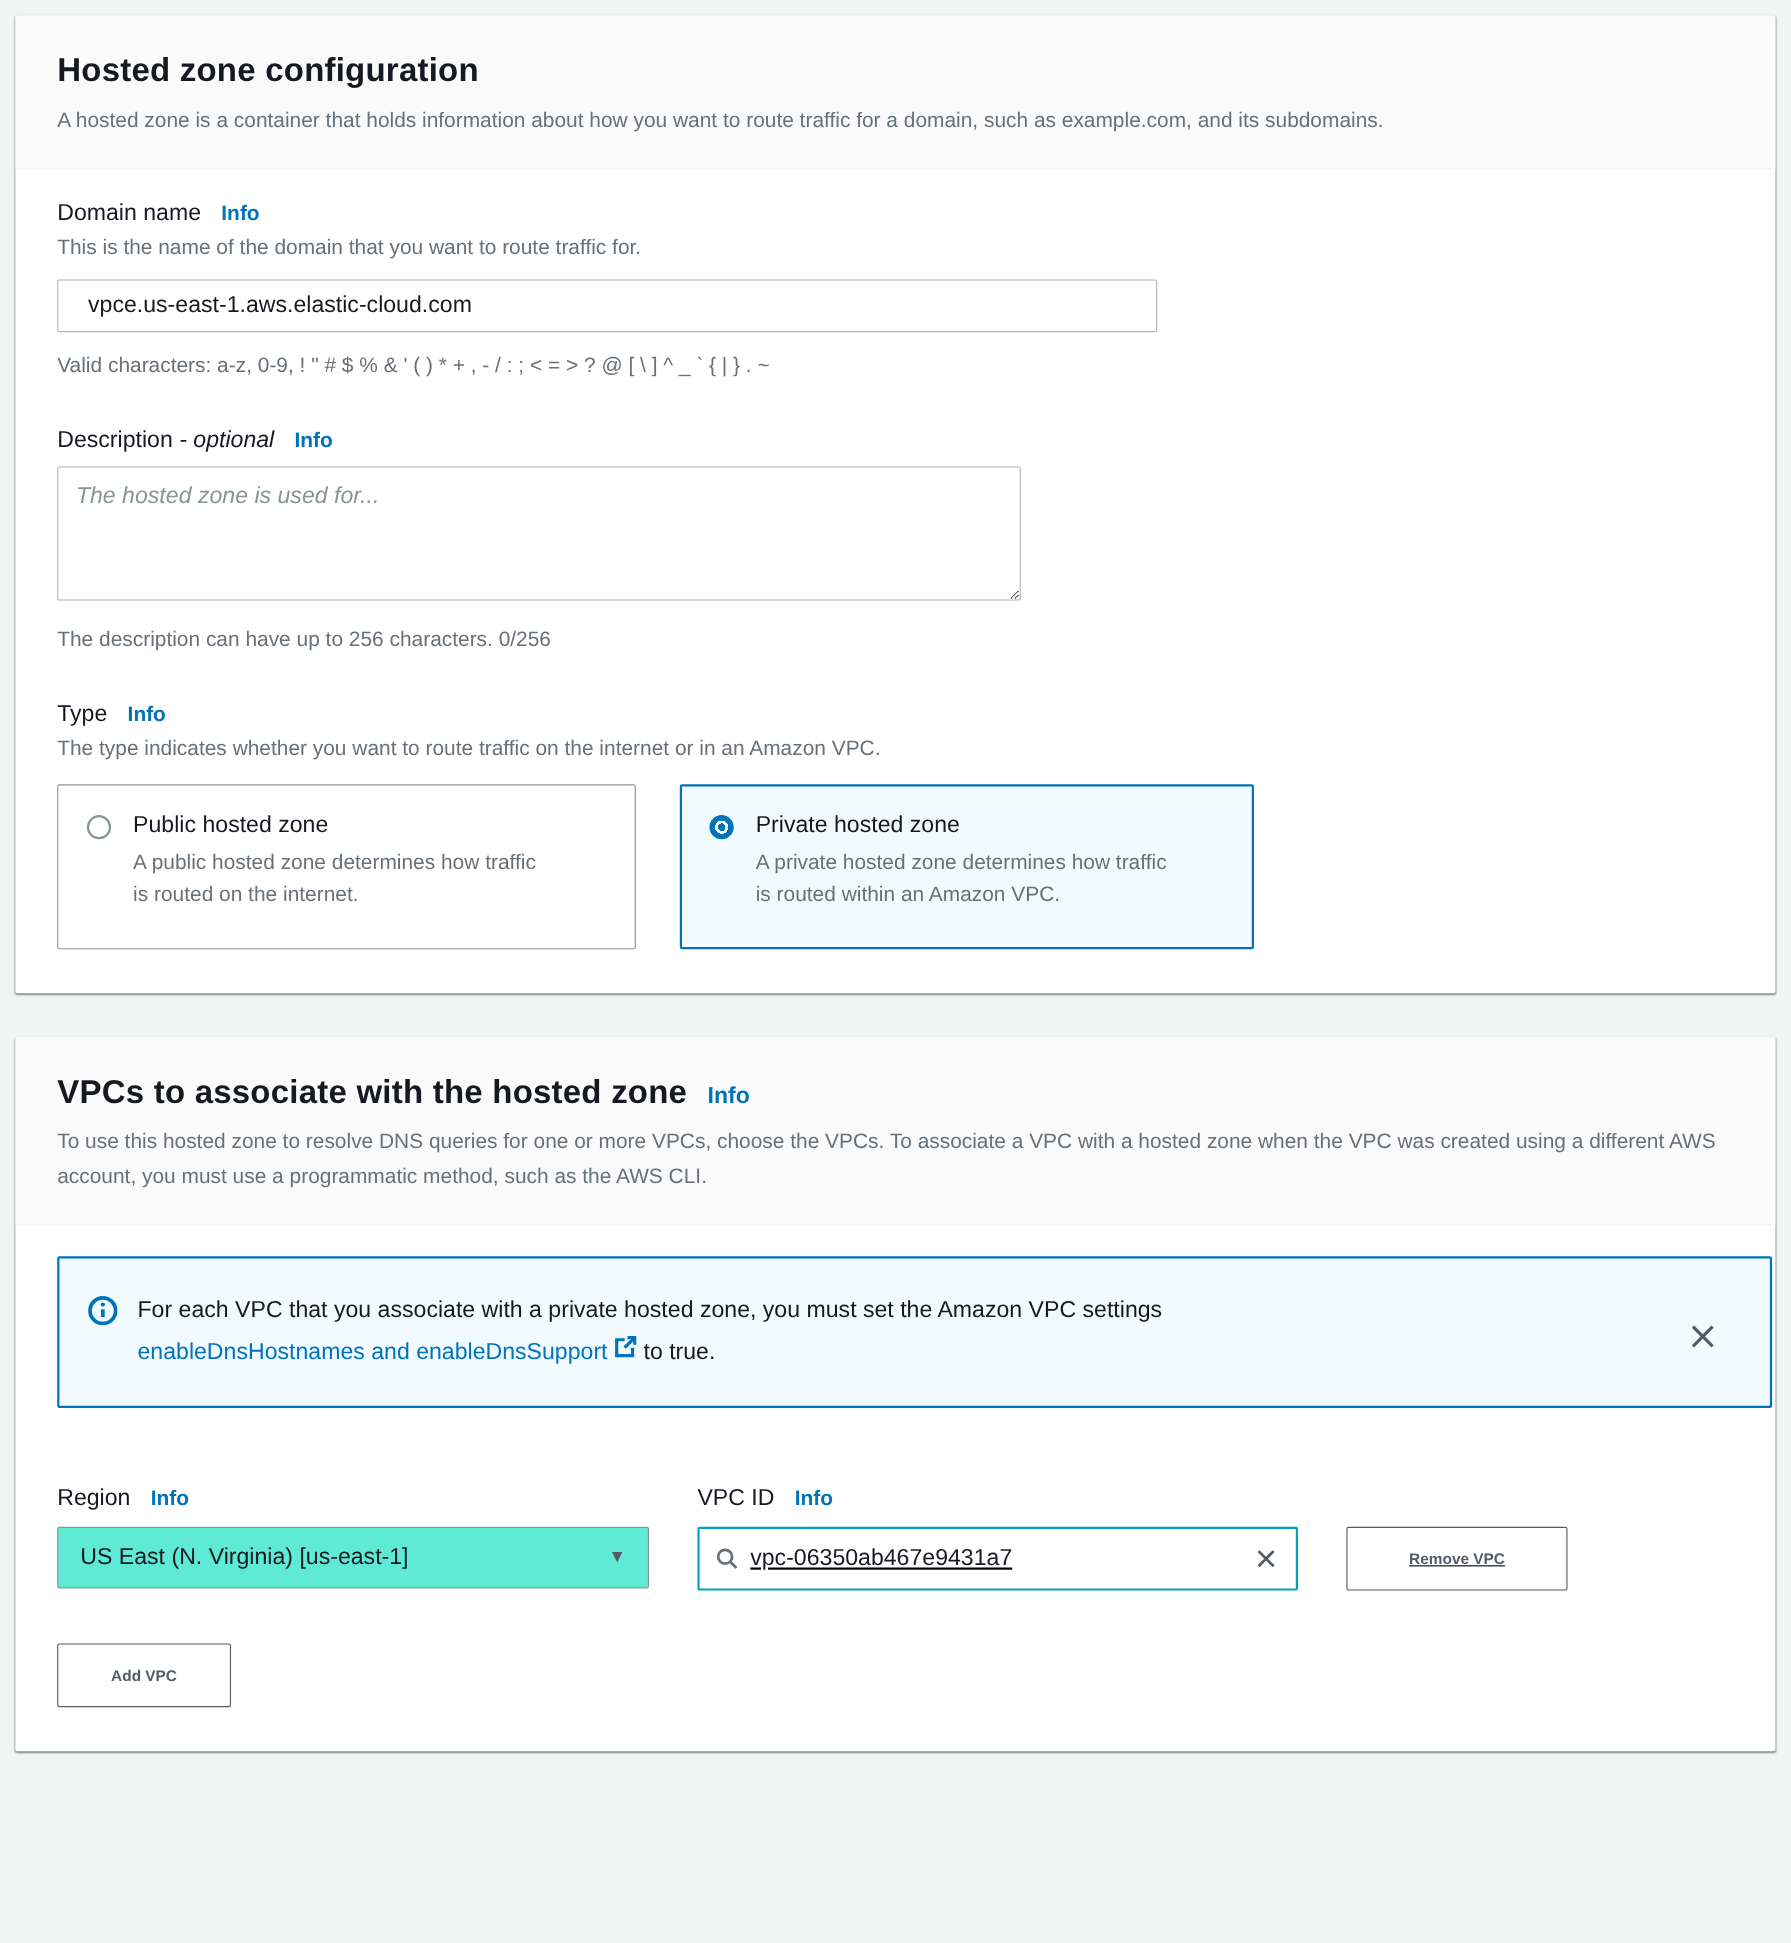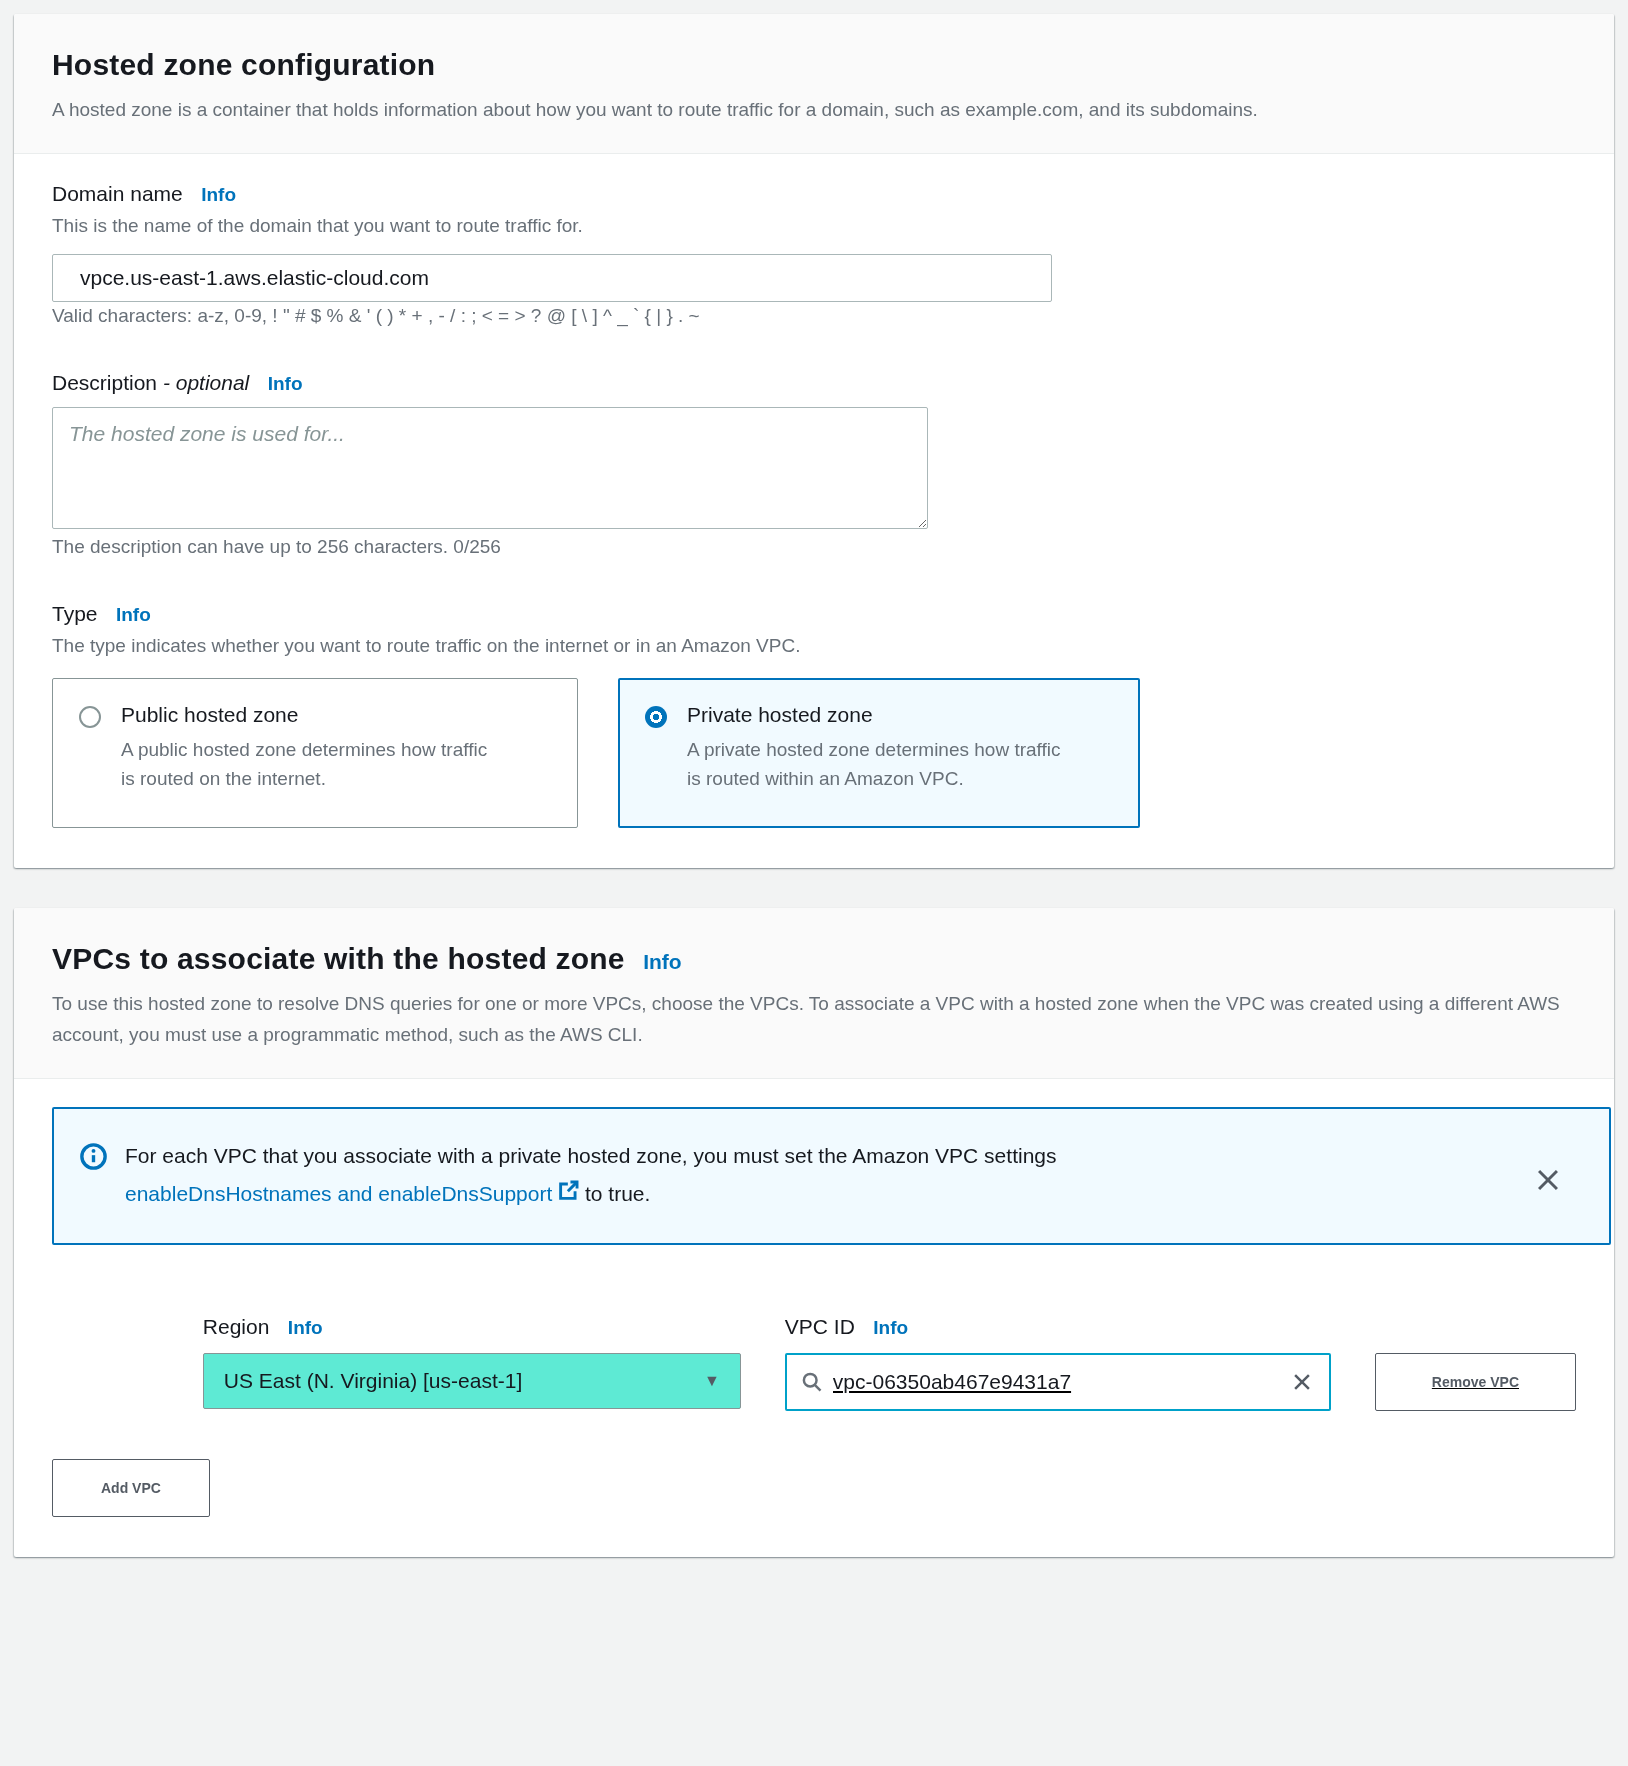--- a/index.html
+++ b/index.html
@@ -18,21 +18,21 @@
   .card-content { padding:28px 38px 40px 38px; }
 
   .info-link { color:#0073bb; font-size:19px; font-weight:700; text-decoration:none; margin-left:14px; cursor:pointer; }
   .title-row .info-link { font-size:21px; }
 
   .field-group { margin-bottom:44px; }
   .field-group:last-child { margin-bottom:0; }
   .field-label { font-size:21px; color:#16191f; }
   .field-label .optional { font-style:italic; }
   .field-hint { margin-top:6px; font-size:19px; color:#687078; line-height:28px; }
-  .field-constraint { margin-top:3px; font-size:19px; color:#687078; }
+  .field-constraint { margin-top:20px; font-size:19px; color:#687078; }
 
   .text-input {
     margin-top:14px; width:1000px; height:48px; border:1px solid #aab7b8; border-radius:2px;
     font-family:"Liberation Sans", sans-serif; font-size:21px; color:#16191f; padding:0 27px; background:#fff;
   }
   .textarea {
     margin-top:12px; width:876px; height:122px; border:1px solid #aab7b8; border-radius:2px;
     font-family:"Liberation Sans", sans-serif; font-size:21px; color:#16191f; padding:14px 16px;
     resize:vertical; background:#fff;
   }
@@ -46,21 +46,21 @@
   .radio.checked { background:radial-gradient(circle, #0073bb 0 3.5px, #ffffff 3.5px 6px, #0073bb 6px 11px); }
   .tile-title { font-size:21px; color:#16191f; }
   .tile-desc { margin-top:8px; font-size:19px; line-height:29px; color:#687078; max-width:380px; }
 
   .banner { border:2px solid #0073bb; background:#f1faff; border-radius:2px; width:1559px; padding:28px 26px 30px 26px; display:flex; align-items:flex-start; gap:18px; }
   .banner-text { flex:1; font-size:21px; line-height:38px; color:#16191f; }
   .banner-link { color:#0073bb; text-decoration:none; cursor:pointer; }
   .banner-close { background:none; border:none; cursor:pointer; padding:4px; margin-top:26px; margin-right:18px; }
   .banner-icon { margin-top:6px; }
 
-  .vpc-row { display:flex; gap:44px; margin-top:70px;justify-content:flex-end; }
+  .vpc-row { display:flex; gap:44px; margin-top:70px; }
   .label-row { margin-bottom:14px; }
   .select-box { width:538px; height:56px; border:1px solid #879596; border-radius:2px; background:#5eead4; display:flex; align-items:center; padding:0 20px; cursor:pointer; }
   .select-value { flex:1; font-size:21px; color:#16191f; }
   .select-caret { color:#545b64; font-size:16px; }
   .vpc-input-wrap { display:flex; align-items:flex-start;text-decoration:underline; }
   .search-box { width:546px; height:58px; border:2px solid #00a1c9; border-radius:2px; background:#fff; display:flex; align-items:center; padding:0 14px; gap:10px; }
   .search-box input { border:none; outline:none; flex:1; font-family:"Liberation Sans", sans-serif; font-size:21px; color:#16191f; background:transparent; min-width:0; }
   .icon-btn { background:none; border:none; cursor:pointer; padding:2px; display:flex; }
 
   .btn-secondary {

